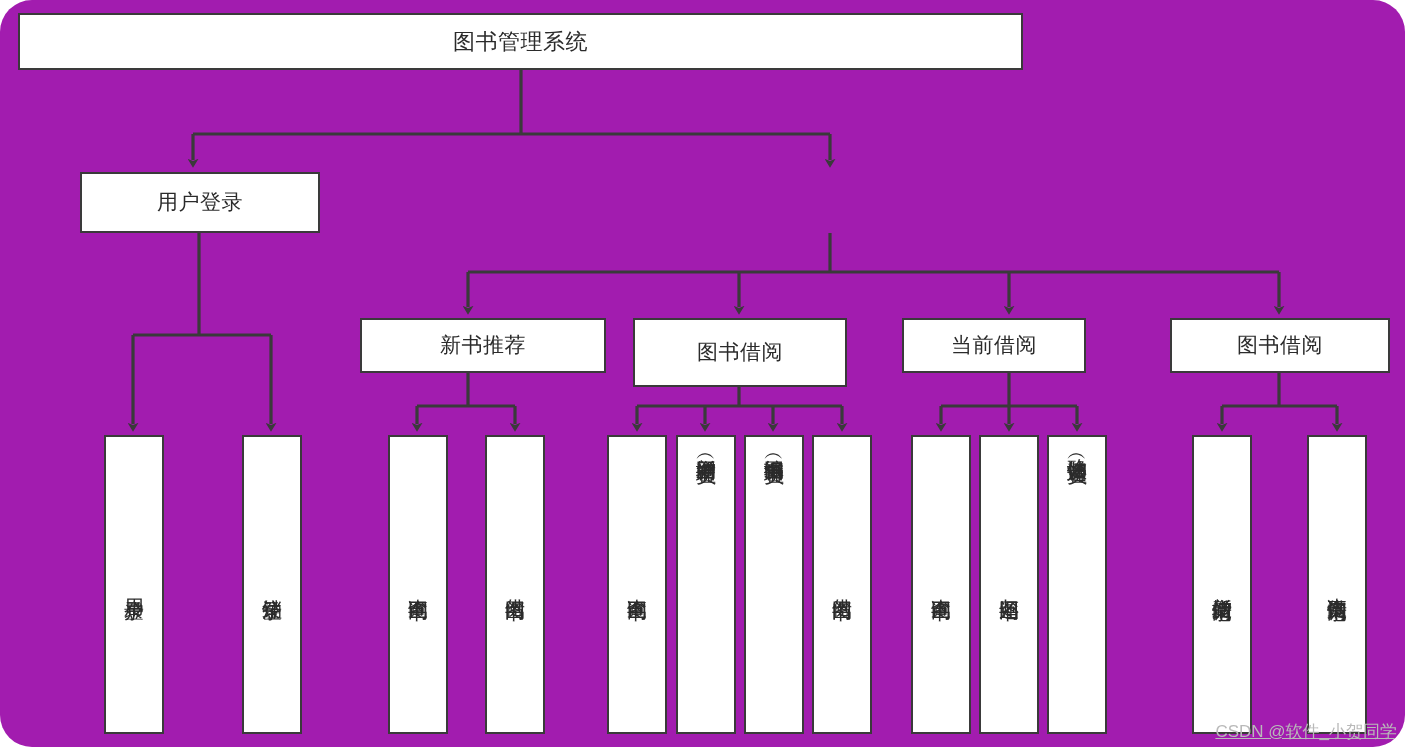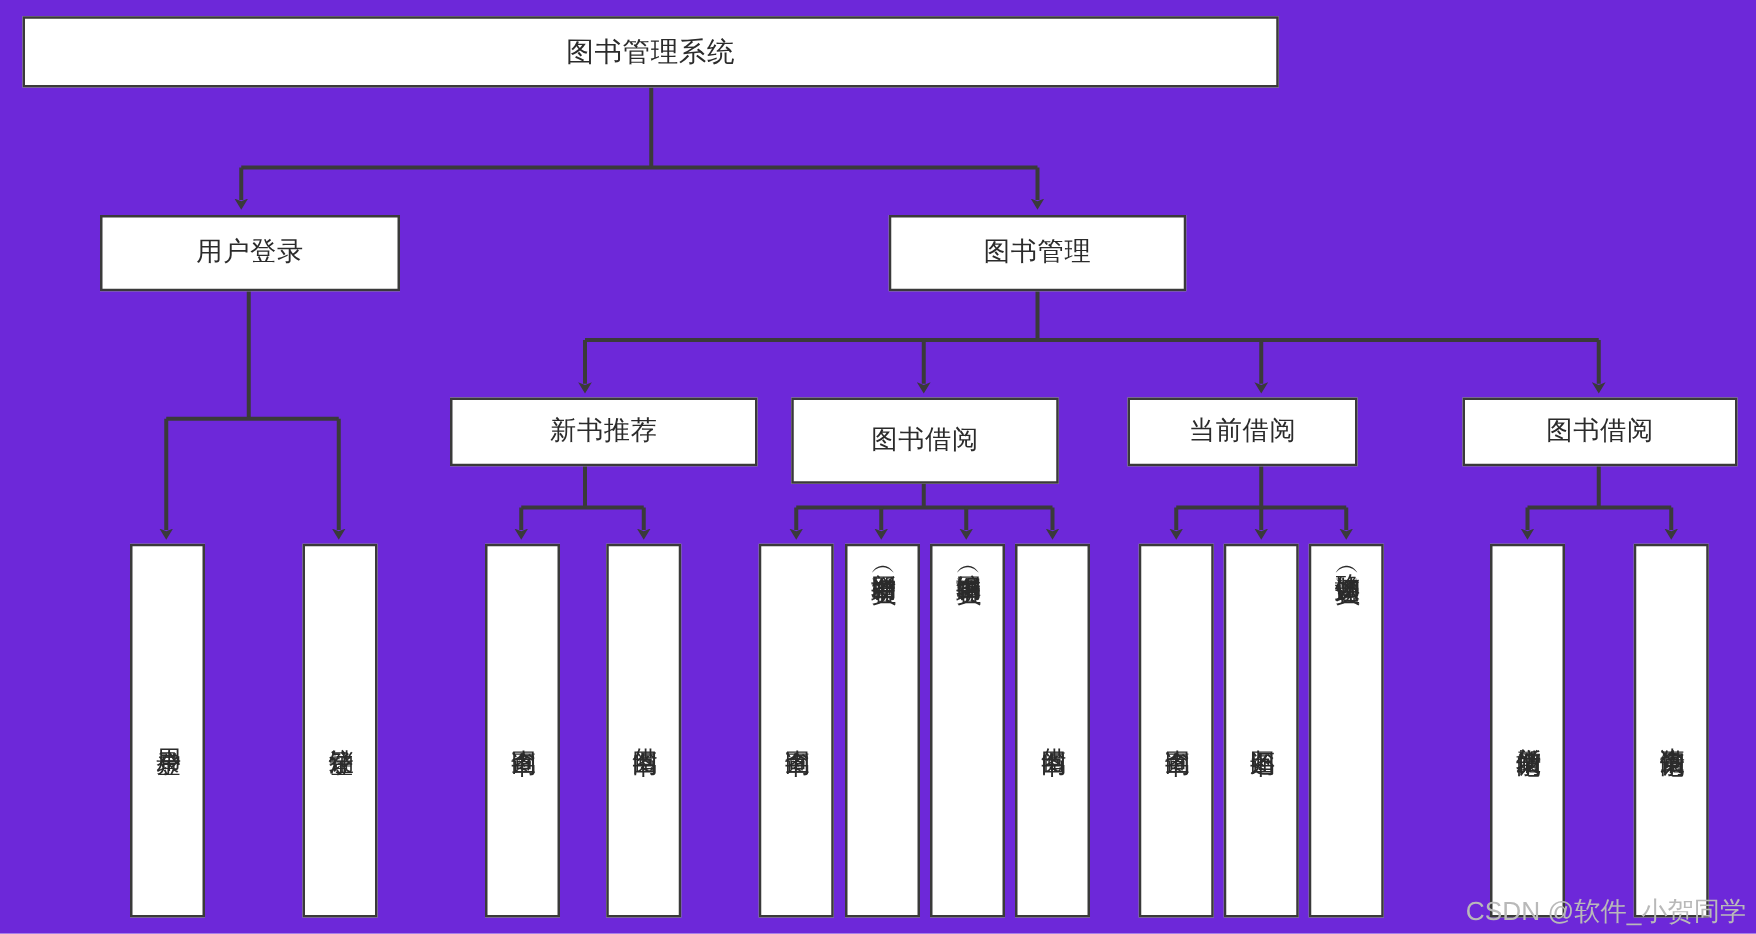--- a/index.html
+++ b/index.html
@@ -8,22 +8,23 @@
     padding: 0;
     background: #ffffff;
   }
   body {
     font-family: "Liberation Sans", "DejaVu Sans", sans-serif;
   }
   #diagram-canvas {
     position: relative;
     width: 1405px;
     height: 747px;
-    background: #6d28d9;
+    background: #a21caf;
     overflow: hidden;
+    border-radius: 32px;
   }
   #edge-layer {
     position: absolute;
     left: 0;
     top: 0;
     width: 1405px;
     height: 747px;
     pointer-events: none;
   }
   .node {
@@ -64,24 +65,25 @@
     white-space: nowrap;
   }
   .node.vert.centered {
     align-items: center;
     padding-top: 0;
   }
   #watermark {
     position: absolute;
     right: 8px;
     bottom: 4px;
-    font-size: 21px;
+    font-size: 17px;
     color: #b9b9b9;
     white-space: nowrap;
     font-family: "Liberation Sans", "DejaVu Sans", sans-serif;
+    text-decoration: underline;
   }
 </style>
 </head>
 <body>
 
 <div id="diagram-canvas">
 
   <svg id="edge-layer" viewBox="0 0 1405 747" width="1405" height="747" xmlns="http://www.w3.org/2000/svg">
     <defs>
       <marker id="arrow" markerWidth="9" markerHeight="11" refX="1.2" refY="5.5" orient="auto" markerUnits="userSpaceOnUse">
@@ -134,23 +136,20 @@
   </svg>
 
   <div class="node horiz root" style="left:18px; top:13px; width:1005px; height:57px;">
     <span class="label">图书管理系统</span>
   </div>
 
   <div class="node horiz" style="left:80px; top:172px; width:240px; height:61px;">
     <span class="label">用户登录</span>
   </div>
 
-  <div class="node horiz" style="left:711px; top:172px; width:238px; height:61px;">
-    <span class="label">图书管理</span>
-  </div>
 
   <div class="node horiz" style="left:360px; top:318px; width:246px; height:55px;">
     <span class="label">新书推荐</span>
   </div>
 
   <div class="node horiz" style="left:633px; top:318px; width:214px; height:69px;">
     <span class="label">图书借阅</span>
   </div>
 
   <div class="node horiz" style="left:902px; top:318px; width:184px; height:55px;">

